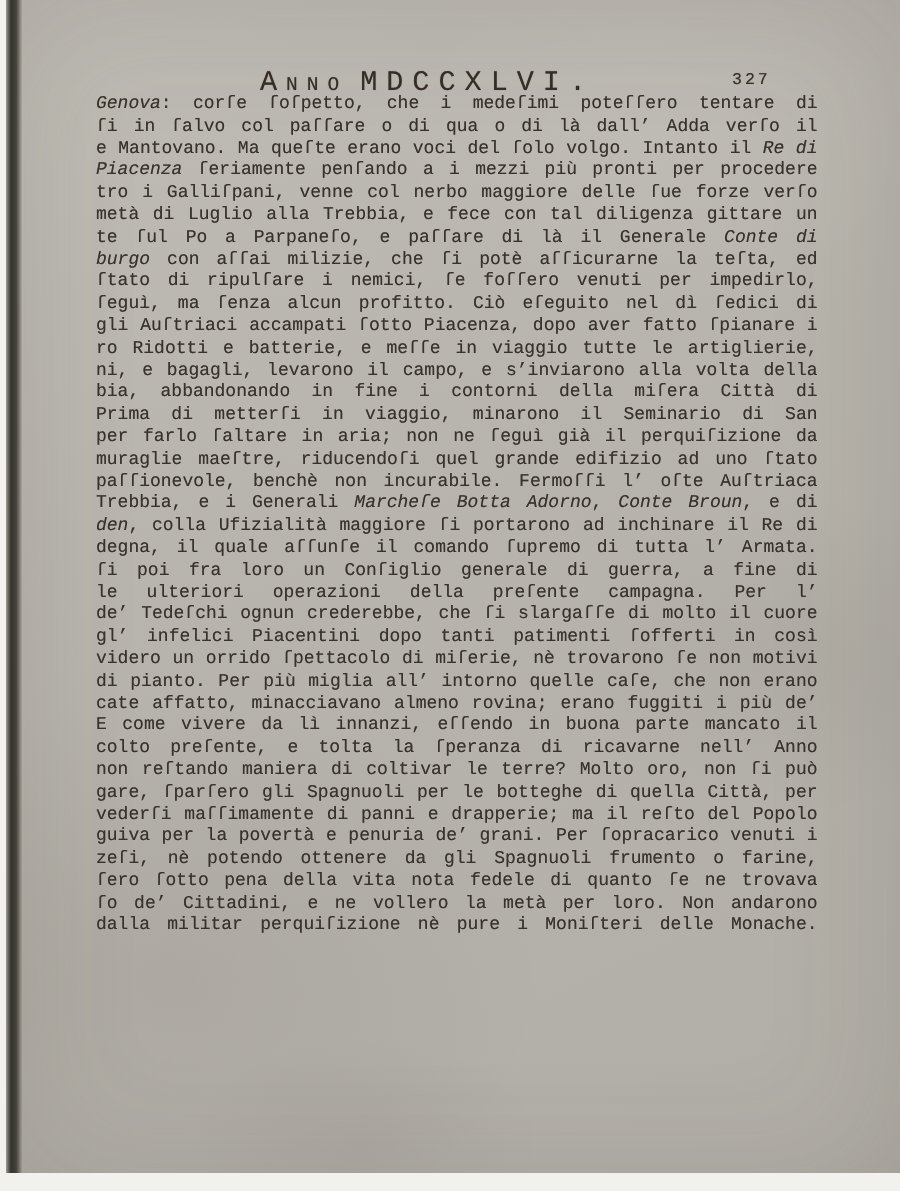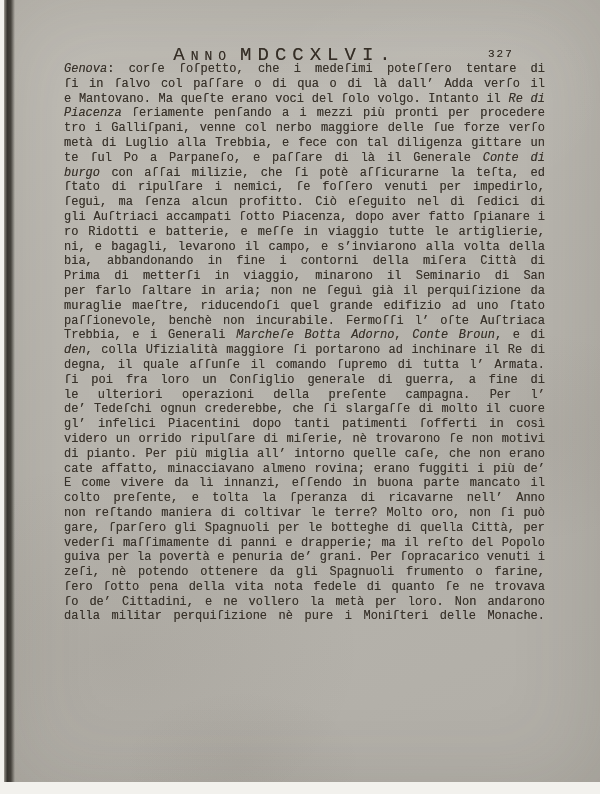--- a/index.html
+++ b/index.html
@@ -90,21 +90,21 @@
       <div class="tline"><span>per farlo ſaltare in aria; non ne ſeguì già il perquiſizione da eſſi pre-</span></div>
       <div class="tline"><span>muraglie maeſtre, riducendoſi quel grande edifizio ad uno ſtato com-</span></div>
       <div class="tline"><span>paſſionevole, benchè non incurabile. Fermoſſi l’ oſte Auſtriaca alla</span></div>
       <div class="tline"><span>Trebbia, e i Generali </span><span class="it">Marcheſe Botta Adorno</span><span>, </span><span class="it">Conte Broun</span><span>, e di </span><span class="it">Lin-</span></div>
       <div class="tline"><span class="it">den</span><span>, colla Ufizialità maggiore ſi portarono ad inchinare il Re di Sar-</span></div>
       <div class="tline"><span>degna, il quale aſſunſe il comando ſupremo di tutta l’ Armata. Tenne-</span></div>
       <div class="tline"><span>ſi poi fra loro un Conſiglio generale di guerra, a fine di determinar</span></div>
       <div class="tline"><span>le ulteriori operazioni della preſente campagna. Per l’ allontanamento</span></div>
       <div class="tline"><span>de’ Tedeſchi ognun crederebbe, che ſi slargaſſe di molto il cuore a</span></div>
       <div class="tline"><span>gl’ infelici Piacentini dopo tanti patimenti ſofferti in così lungo aſſedio.</span></div>
-      <div class="tline"><span>videro un orrido ripulſare di miſerie, nè trovarono ſe non motivi</span></div>
+      <div class="tline"><span>videro un orrido ſpettacolo di miſerie, nè trovarono ſe non motivi</span></div>
       <div class="tline"><span>di pianto. Per più miglia all’ intorno quelle caſe, che non erano diroc-</span></div>
       <div class="tline"><span>cate affatto, minacciavano almeno rovina; erano fuggiti i più de’ con-</span></div>
       <div class="tline"><span>E come vivere da lì innanzi, eſſendo in buona parte mancato il rac-</span></div>
       <div class="tline"><span>colto preſente, e tolta la ſperanza di ricavarne nell’ Anno appreſſo,</span></div>
       <div class="tline"><span>non reſtando maniera di coltivar le terre? Molto oro, non ſi può ne-</span></div>
       <div class="tline"><span>gare, ſparſero gli Spagnuoli per le botteghe di quella Città, per prov-</span></div>
       <div class="tline"><span>vederſi maſſimamente di panni e drapperie; ma il reſto del Popolo lan-</span></div>
       <div class="tline"><span>guiva per la povertà e penuria de’ grani. Per ſopracarico venuti i Fran-</span></div>
       <div class="tline"><span>zeſi, nè potendo ottenere da gli Spagnuoli frumento o farine, richie-</span></div>
       <div class="tline"><span>ſero ſotto pena della vita nota fedele di quanto ſe ne trovava preſ-</span></div>

